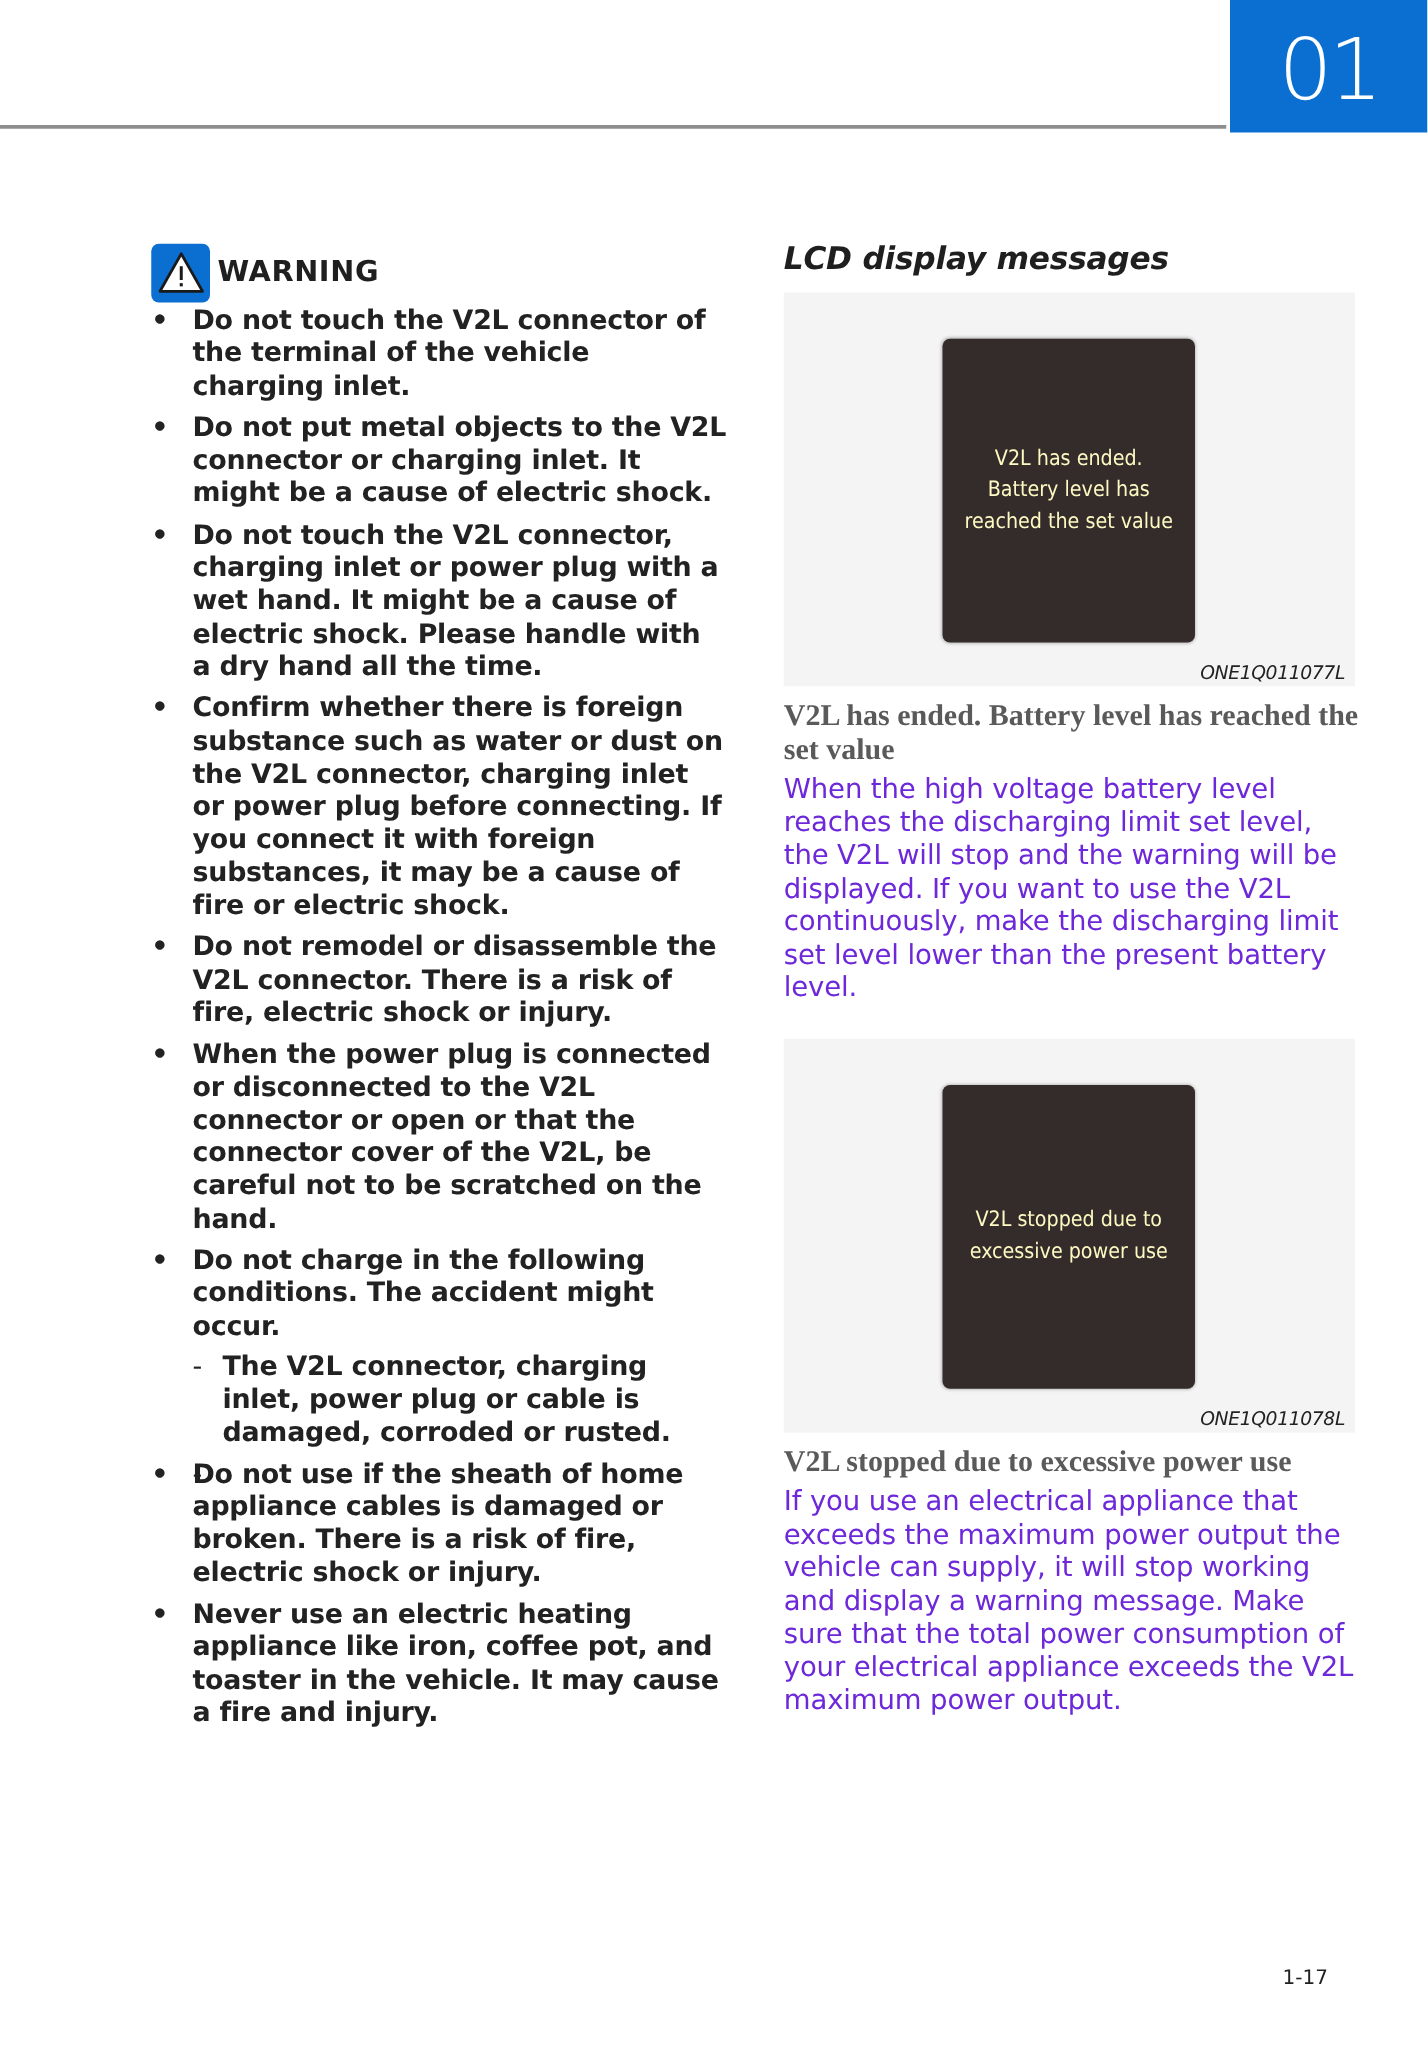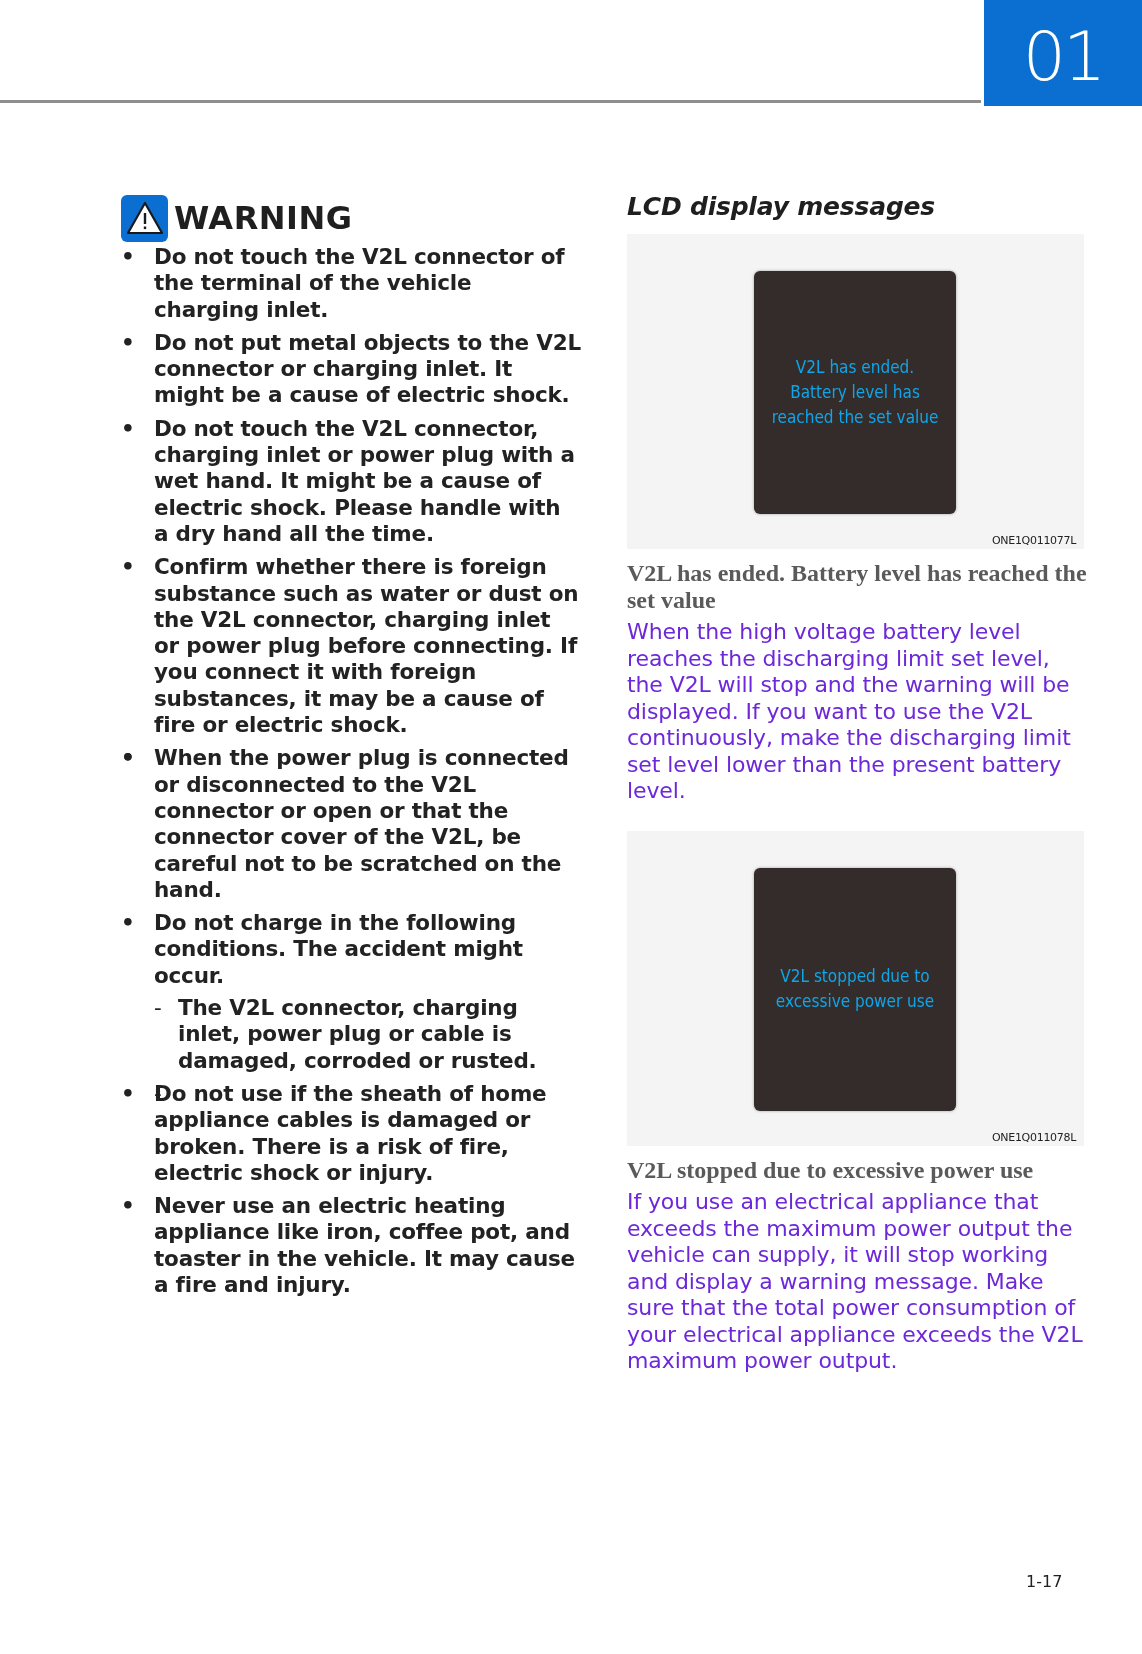--- a/index.html
+++ b/index.html
@@ -20,21 +20,21 @@
     font-size: 68px; letter-spacing: -3px; padding-top: 6px; box-sizing: border-box;
   }
   
   .left-col { position: absolute; left: 121px; top: 194px; width: 460px; }
   .warning-head { display: flex; align-items: center; height: 48px; margin-bottom: 2px; }
   .warning-icon {
     width: 47px; height: 47px; border-radius: 6px; background: #0a6fd0;
     display: flex; align-items: center; justify-content: center; margin-right: 6px;
   }
   .warning-title {
-    font-size: 32px; font-weight: bold; color: #1f1f1f; letter-spacing: 0.5px;
+    font-size: 23px; font-weight: bold; color: #1f1f1f; letter-spacing: 0.5px;
     font-family: "DejaVu Sans", sans-serif;
   }
   .warn-list { list-style: none; margin: 0; padding: 0; }
   .warn-item {
     position: relative; padding-left: 33px; margin-bottom: 7px;
     font-size: 21.5px; line-height: 26.3px; font-weight: bold; color: #222;
     letter-spacing: -0.2px;
   }
   .warn-item .bullet {
     position: absolute; left: 0; top: 0; width: 12px; font-weight: bold;
@@ -49,27 +49,28 @@
     font-size: 25px; font-style: italic; font-weight: bold; color: #1f1f1f;
     margin: 0 0 12px 0; height: 30px; line-height: 30px; letter-spacing: -0.2px;
   }
   .figure {
     position: relative; width: 457px; height: 315px; background: #f4f4f4;
   }
   .lcd {
     position: absolute; left: 127px; top: 37px; width: 202px; height: 243px;
     background: #342c2a; border-radius: 6px; box-shadow: 0 0 3px rgba(0,0,0,0.35);
     display: flex; align-items: center; justify-content: center; text-align: center;
-    color: #0ea5e9; font-size: 17px; line-height: 25px;
+    color: #fef9c3; font-size: 17px; line-height: 25px;
     font-family: "DejaVu Sans Condensed", "DejaVu Sans", sans-serif;
   }
   .lcd-text { white-space: pre-line; }
   .fig-code {
-    position: absolute; right: 8px; bottom: 2px; font-size: 11px; color: #222;
+    position: absolute; right: 8px; bottom: 2px; font-size: 15px; color: #222;
     letter-spacing: -0.3px;
+    font-style: italic;
   }
   .msg-heading {
     font-family: "Liberation Serif", "DejaVu Serif", serif; font-weight: bold;
     color: #5a5a5a; font-size: 24px; line-height: 26.5px; margin: 11px 0 6px 0;
   }
   .msg-body {
     font-size: 22px; line-height: 26.5px; color: #6d28d9; margin: 0; letter-spacing: -0.1px;
   }
   .fig2 { margin-top: 26px; }
   .page-num {
@@ -93,21 +94,21 @@
         <rect x="18.8" y="26.5" width="2.4" height="2.6" fill="#1a1a1a"></rect>
       </svg>
     </div>
     <span class="warning-title">WARNING</span>
   </div>
   <ul class="warn-list">
     <li class="warn-item"><span class="bullet">•</span><span>Do not touch the V2L connector of the terminal of the vehicle charging inlet.</span></li>
     <li class="warn-item"><span class="bullet">•</span><span>Do not put metal objects to the V2L connector or charging inlet. It might be a cause of electric shock.</span></li>
     <li class="warn-item"><span class="bullet">•</span><span>Do not touch the V2L connector, charging inlet or power plug with a wet hand. It might be a cause of electric shock. Please handle with a dry hand all the time.</span></li>
     <li class="warn-item"><span class="bullet">•</span><span>Confirm whether there is foreign substance such as water or dust on the V2L connector, charging inlet or power plug before connecting. If you connect it with foreign substances, it may be a cause of fire or electric shock.</span></li>
-    <li class="warn-item"><span class="bullet">•</span></li>
+    <li class="warn-item"><span class="bullet">•</span><span>Do not remodel or disassemble the V2L connector. There is a risk of fire, electric shock or injury.</span></li>
     <li class="warn-item"><span class="bullet">•</span><span>When the power plug is connected or disconnected to the V2L connector or open or that the connector cover of the V2L, be careful not to be scratched on the hand.</span></li>
     <li class="warn-item"><span class="bullet">•</span><span>Do not charge in the following conditions. The accident might occur.</span>
       <ul class="sub-list">
         <li class="sub-item"><span class="dash">-</span><span>The V2L connector, charging inlet, power plug or cable is damaged, corroded or rusted.</span></li>
         <li class="sub-item"><span class="dash">-</span></li>
       </ul>
     </li>
     <li class="warn-item"><span class="bullet">•</span><span>Do not use if the sheath of home appliance cables is damaged or broken. There is a risk of fire, electric shock or injury.</span></li>
     <li class="warn-item"><span class="bullet">•</span><span>Never use an electric heating appliance like iron, coffee pot, and toaster in the vehicle. It may cause a fire and injury.</span></li>
   </ul>

